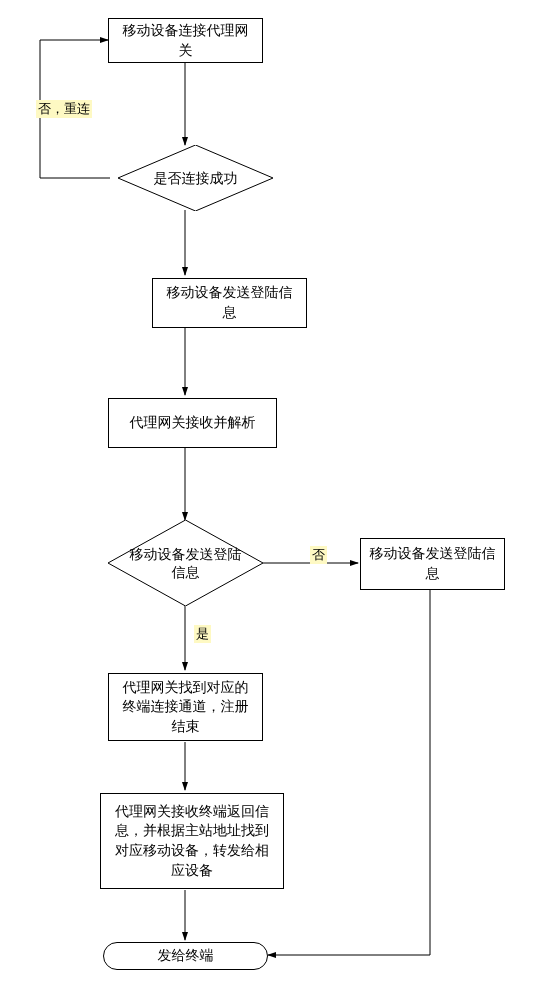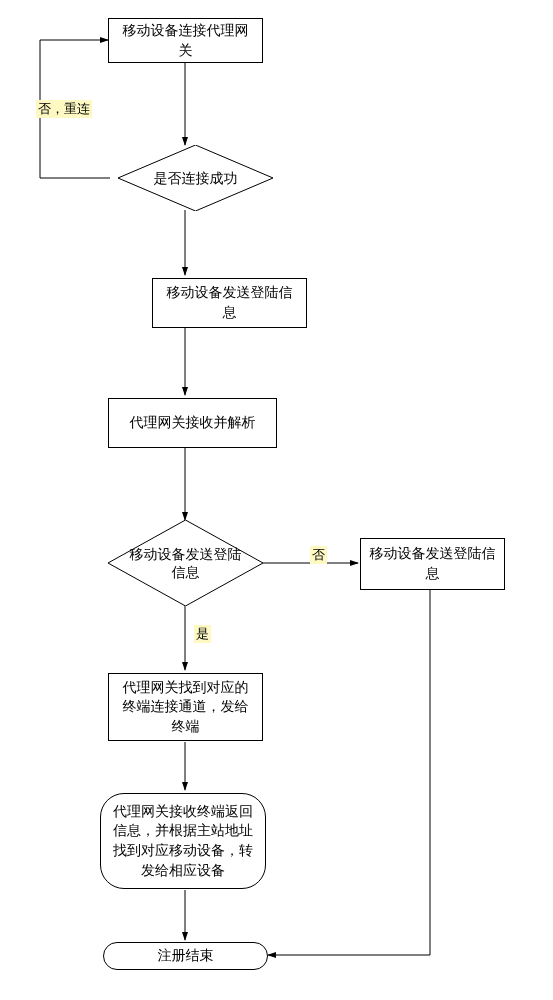--- a/index.html
+++ b/index.html
@@ -125,22 +125,22 @@
 
 <div class="label" style="left:310px; top:546px;">否</div>
 
 <div class="label" style="left:194px; top:625px;">是</div>
 
 <div class="node rect" style="left:360px; top:538px; width:145px; height:52px;">
   <span>移动设备发送登陆信息</span>
 </div>
 
 <div class="node rect" style="left:108px; top:673px; width:155px; height:68px;">
-  <span>代理网关找到对应的终端连接通道，发给终端</span>
+  <span>代理网关找到对应的终端连接通道，注册结束</span>
 </div>
 
-<div class="node rect" style="left:100px; top:793px; width:166px; height:96px;border-radius:24px;">
+<div class="node rect" style="left:100px; top:793px; width:184px; height:96px;">
   <span>代理网关接收终端返回信息，并根据主站地址找到对应移动设备，转发给相应设备</span>
 </div>
 
 <div class="node terminator" style="left:103px; top:942px; width:165px; height:28px;">
-  <span>注册结束</span>
+  <span>发给终端</span>
 </div>
 
 </body></html>

